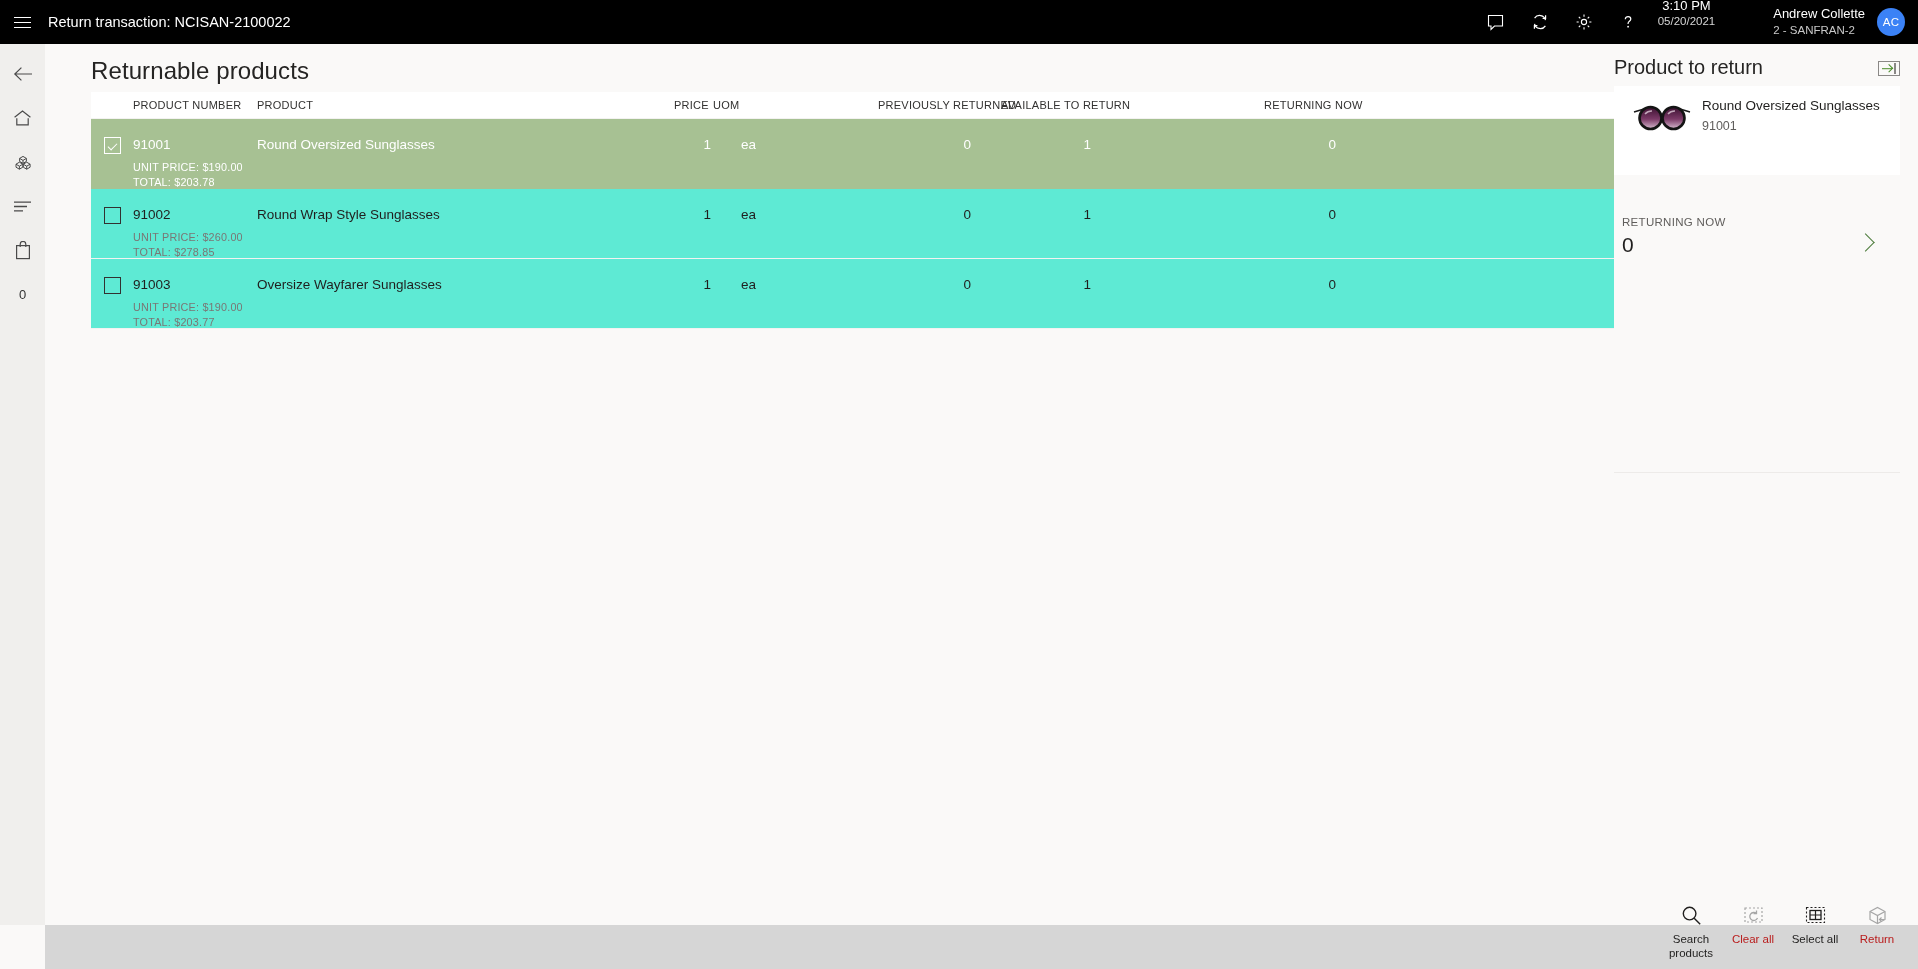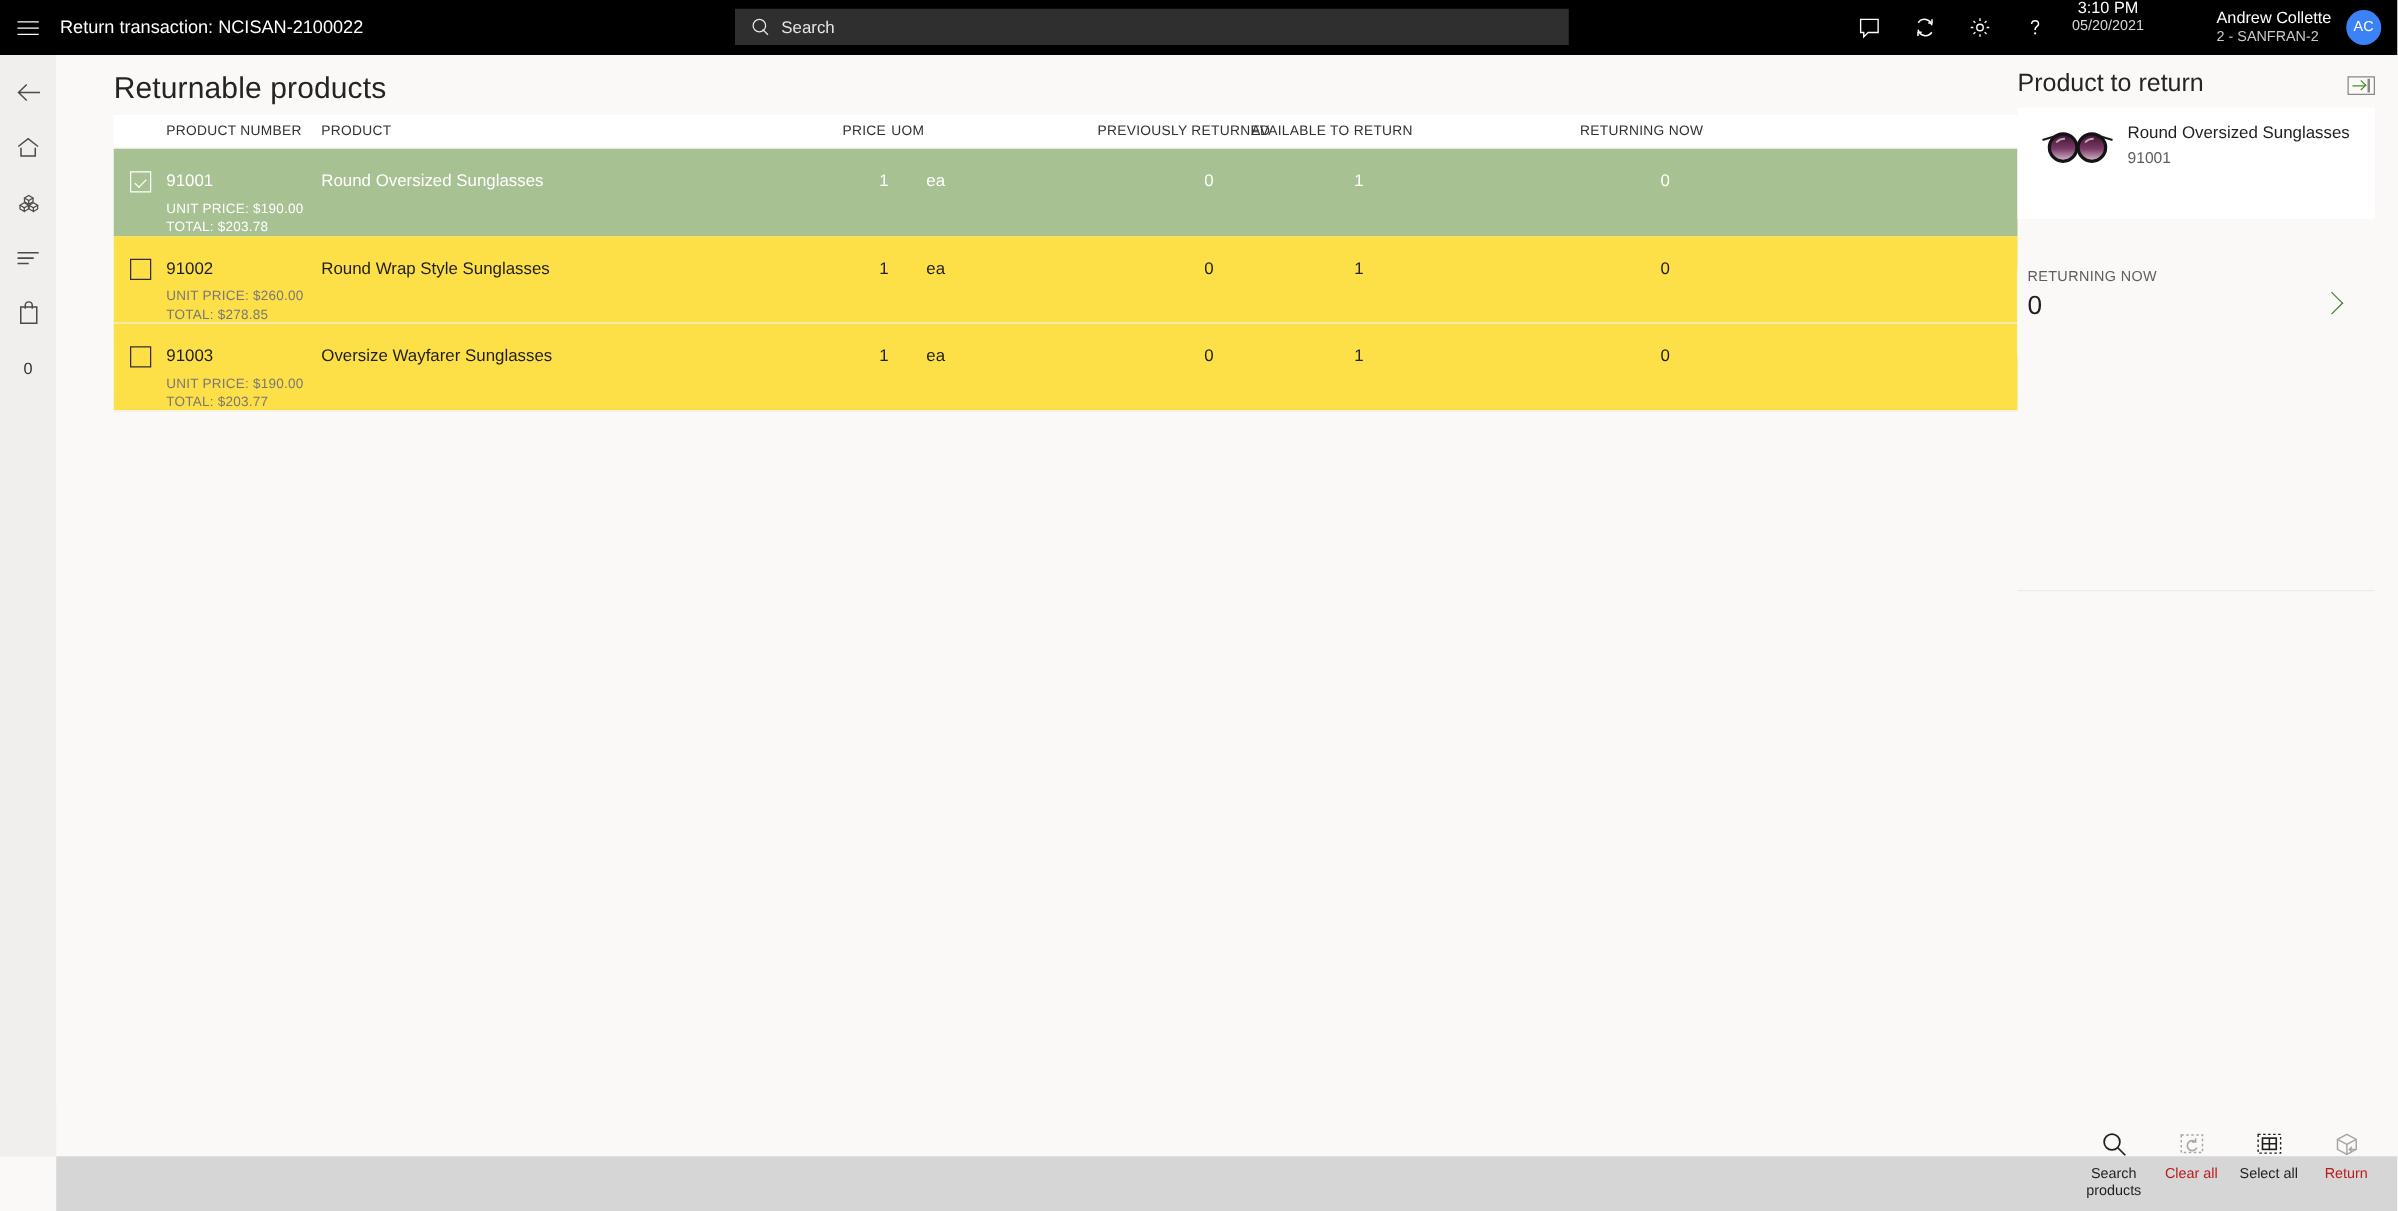--- a/index.html
+++ b/index.html
@@ -85,21 +85,21 @@
   .grid-head {
     height: 27px; background: #ffffff; position: relative;
     border-bottom: 1px solid #f3f2f1;
   }
   .gh {
     position: absolute; top: 7px; font-size: 11px; color: #323130;
     letter-spacing: .25px; white-space: nowrap;
   }
   .rows { background: #ffffff; }
   .row {
-    position: relative; height: 70px; background: #fde047;
+    position: relative; height: 70px; background: #5eead4;
     border-bottom: 1px solid #f3f2f1; cursor: pointer;
   }
   .row.selected { background: #a7c193; border-bottom-color: #a7c193; }
   .cb {
     position: absolute; left: 13px; top: 18px; width: 17px; height: 17px;
     border: 1.4px solid #323130; background: transparent;
   }
   .row.selected .cb { border-color: #ffffff; }
   .row.selected .cb::after {
     content: ""; position: absolute; left: 3px; top: 5px;
@@ -176,24 +176,20 @@
 <body>
 
 <div class="topbar">
   <div class="hamburger">
     <span></span>
       <span></span>
       <span></span>
   </div>
   <div class="topbar-title">Return transaction: NCISAN-2100022</div>
 
-  <div class="search-wrap">
-    <span class="search-icon-glyph"></span>
-    <span class="search-ph">Search</span>
-  </div>
 
   <div class="topbar-right">
     <div class="tb-icon">
       <svg width="17" height="17" viewBox="0 0 17 17">
           <path d="M1.5 1.5h14v10.5h-8L4 15.5V12h-2.5z" fill="none" stroke="#ffffff" stroke-width="1.1"></path>
         </svg>
     </div>
     <div class="tb-icon">
       <svg width="18" height="18" viewBox="0 0 18 18">
         <path d="M14.5 7.2A6 6 0 0 0 3.6 5.2" fill="none" stroke="#ffffff" stroke-width="1.2"></path>

